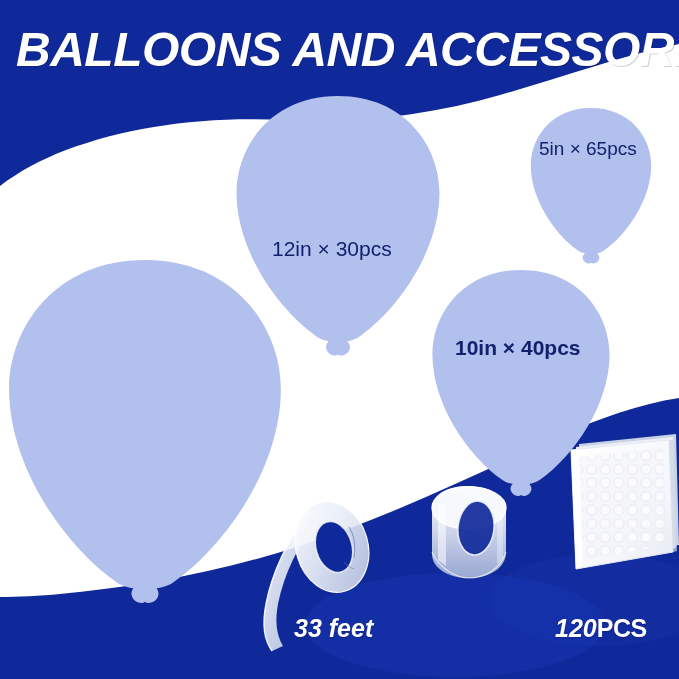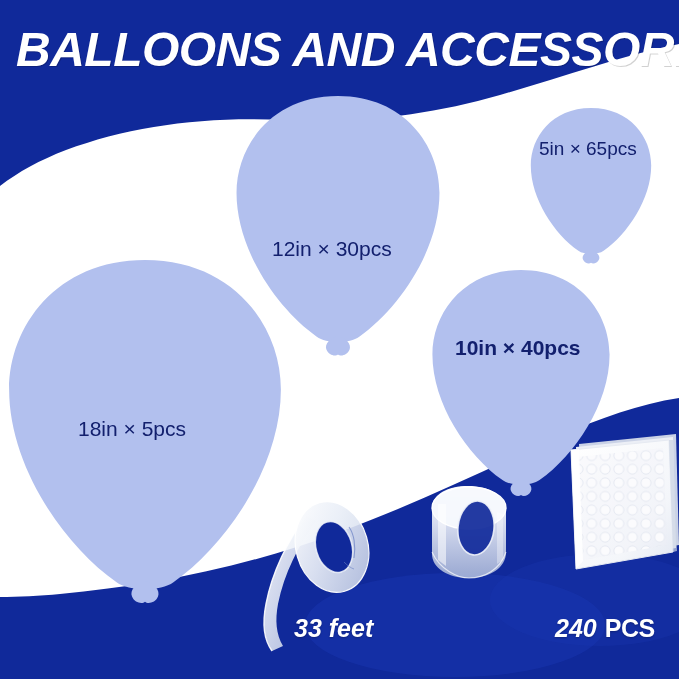--- a/index.html
+++ b/index.html
@@ -70,21 +70,20 @@
     z-index: 35;
     text-shadow: 0 1px 2px rgba(0,0,0,0.25);
   }
   #label-tape-roll { left: 294px; top: 614px; }
   #label-tape-ring { left: 427px; top: 614px; }
   #label-glue-dots { left: 555px; top: 614px; }
   #label-glue-dots .pcs {
     font-style: normal;
     font-weight: bold;
     letter-spacing: -0.5px;
-    margin-left: 8px;
   }
 </style>
 </head>
 <body>
 
 <div id="stage">
 
   <svg class="layer" viewBox="0 0 679 679" width="679" height="679" preserveAspectRatio="none">
 
     <rect x="0" y="0" width="679" height="679" fill="#ffffff"></rect>
@@ -219,21 +218,20 @@
         <rect x="570" y="440" width="110" height="130" fill="#eef1f7" opacity="0.25"></rect>
       </g>
 
       <polygon points="571,450 579,449 583,561 576,569" fill="#ffffff" opacity="0.85"></polygon>
       <polygon points="669,440 673,440 677,551 673,552" fill="#ccd4e4" opacity="0.7"></polygon>
     </g>
   </svg>
 
   <div id="banner-title">BALLOONS AND ACCESSORIES</div>
 
-  <div class="balloon-label" id="label-18">18in × 5pcs</div>
   <div class="balloon-label" id="label-12">12in × 30pcs</div>
   <div class="balloon-label" id="label-10">10in × 40pcs</div>
   <div class="balloon-label" id="label-5">5in × 65pcs</div>
 
   <div class="acc-label" id="label-tape-roll">33 feet</div>
-  <div class="acc-label" id="label-glue-dots"><span class="num">240</span><span class="pcs">PCS</span></div>
+  <div class="acc-label" id="label-glue-dots"><span class="num">120</span><span class="pcs">PCS</span></div>
 
 </div>
 
 </body></html>

